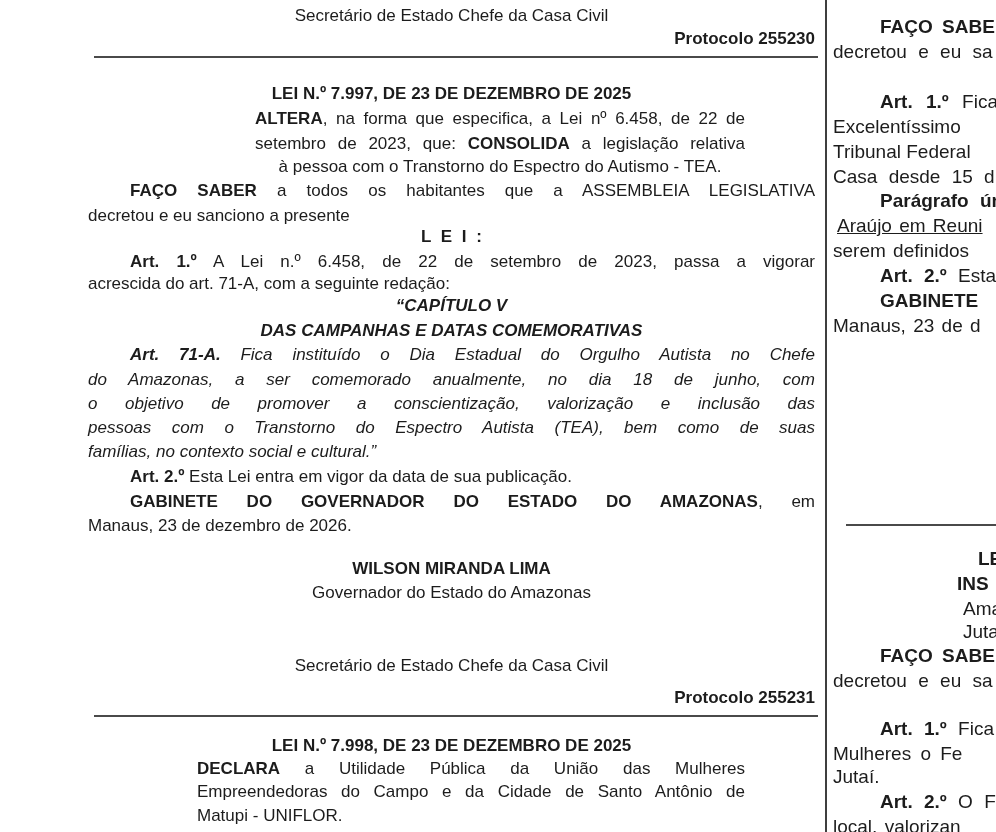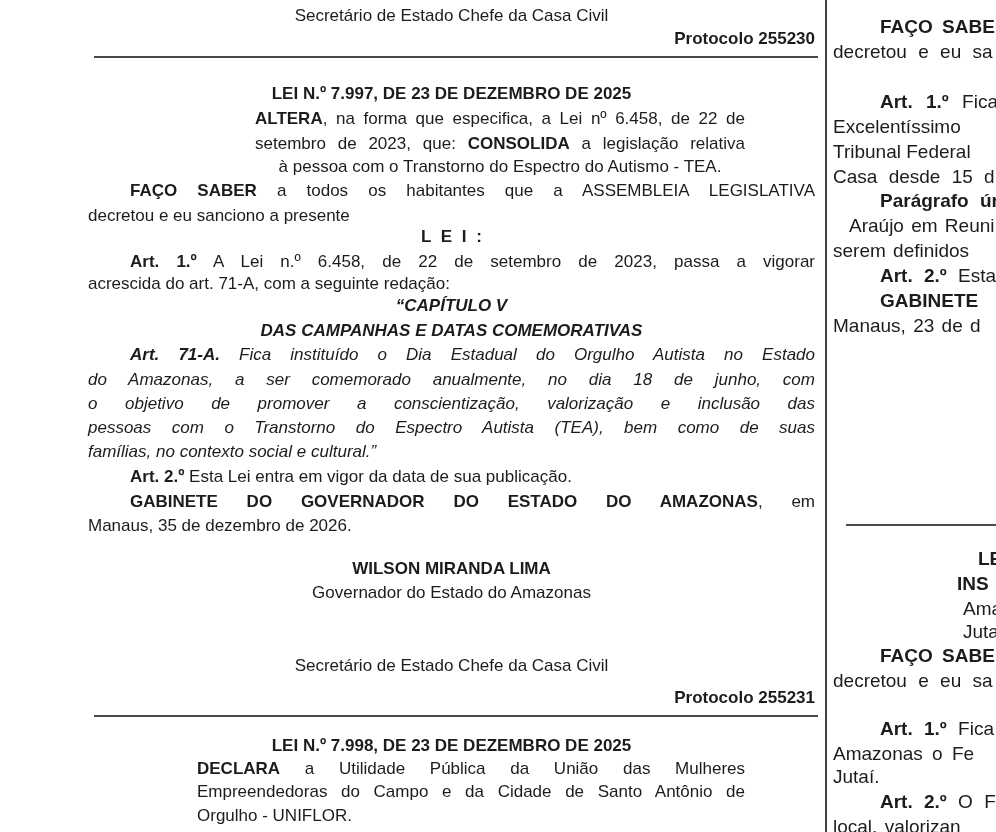--- a/index.html
+++ b/index.html
@@ -62,58 +62,58 @@
       <div class="line justify" style="top: 106px; left: 167px; width: 490px;"><span class="b ">ALTERA</span><span class="">, na forma que especifica, a Lei nº 6.458, de 22 de</span></div>
       <div class="line justify" style="top: 131px; left: 167px; width: 490px;"><span class="">setembro de 2023, que: </span><span class="b ">CONSOLIDA</span><span class=""> a legislação relativa</span></div>
       <div class="line center" style="top: 154px; left: 167px; width: 490px;"><span class="">à pessoa com o Transtorno do Espectro do Autismo - TEA.</span></div>
       <div class="line justify" style="top: 178px; left: 42px; width: 685px;"><span class="b ">FAÇO SABER</span><span class=""> a todos os habitantes que a ASSEMBLEIA LEGISLATIVA</span></div>
       <div class="line" style="top: 203px; left: 0px;"><span class="">decretou e eu sanciono a presente</span></div>
       <div class="line center" style="top: 224px; left: 0px; width: 727px; word-spacing: 5px;"><span class="b ">L E I :</span></div>
       <div class="line justify" style="top: 249px; left: 42px; width: 685px;"><span class="b ">Art. 1.º</span><span class=""> A Lei n.º 6.458, de 22 de setembro de 2023, passa a vigorar</span></div>
       <div class="line" style="top: 271px; left: 0px;"><span class="">acrescida do art. 71-A, com a seguinte redação:</span></div>
       <div class="line center" style="top: 293px; left: 0px; width: 727px;"><span class="b i">“CAPÍTULO V</span></div>
       <div class="line center" style="top: 318px; left: 0px; width: 727px;"><span class="b i">DAS CAMPANHAS E DATAS COMEMORATIVAS</span></div>
-      <div class="line justify" style="top: 342px; left: 42px; width: 685px;"><span class="b i">Art. 71-A.</span><span class="i"> Fica instituído o Dia Estadual do Orgulho Autista no Estado</span></div>
+      <div class="line justify" style="top: 342px; left: 42px; width: 685px;"><span class="b i">Art. 71-A.</span><span class="i"> Fica instituído o Dia Estadual do Orgulho Autista no Chefe</span></div>
       <div class="line justify" style="top: 367px; left: 0px; width: 727px;"><span class="i">do Amazonas, a ser comemorado anualmente, no dia 18 de junho, com</span></div>
       <div class="line justify" style="top: 391px; left: 0px; width: 727px;"><span class="i">o objetivo de promover a conscientização, valorização e inclusão das</span></div>
       <div class="line justify" style="top: 415px; left: 0px; width: 727px;"><span class="i">pessoas com o Transtorno do Espectro Autista (TEA), bem como de suas</span></div>
       <div class="line" style="top: 439px; left: 0px;"><span class="i">famílias, no contexto social e cultural.”</span></div>
       <div class="line" style="top: 464px; left: 42px;"><span class="b ">Art. 2.º</span><span class=""> Esta Lei entra em vigor da data de sua publicação.</span></div>
       <div class="line justify" style="top: 489px; left: 42px; width: 685px;"><span class="b ">GABINETE DO GOVERNADOR DO ESTADO DO AMAZONAS</span><span class="">, em</span></div>
-      <div class="line" style="top: 513px; left: 0px;"><span class="">Manaus, 35 de dezembro de 2026.</span></div>
+      <div class="line" style="top: 513px; left: 0px;"><span class="">Manaus, 23 de dezembro de 2026.</span></div>
       <div class="line center" style="top: 556px; left: 0px; width: 727px;"><span class="b ">WILSON MIRANDA LIMA</span></div>
       <div class="line center" style="top: 580px; left: 0px; width: 727px;"><span class="">Governador do Estado do Amazonas</span></div>
       <div class="line center" style="top: 653px; left: 0px; width: 727px;"><span class="">Secretário de Estado Chefe da Casa Civil</span></div>
       <div class="line right" style="top: 685px; left: 0px; width: 727px;"><span class="b ">Protocolo 255231</span></div>
       <div class="rule" style="top: 715px; left: 6px; width: 724px; background: rgb(74, 74, 74);"></div>
       <div class="line center" style="top: 733px; left: 0px; width: 727px;"><span class="b ">LEI N.º 7.998, DE 23 DE DEZEMBRO DE 2025</span></div>
       <div class="line justify" style="top: 756px; left: 109px; width: 548px;"><span class="b ">DECLARA</span><span class=""> a Utilidade Pública da União das Mulheres</span></div>
       <div class="line justify" style="top: 779px; left: 109px; width: 548px;"><span class="">Empreendedoras do Campo e da Cidade de Santo Antônio de</span></div>
-      <div class="line" style="top: 803px; left: 109px;"><span class="">Orgulho - UNIFLOR.</span></div>
+      <div class="line" style="top: 803px; left: 109px;"><span class="">Matupi - UNIFLOR.</span></div>
     </div>
   <div id="divider" style="background: rgb(63, 63, 63);"></div>
   <div id="col-right" class="col">
       <div class="line" style="top: 14px; left: 47px; word-spacing: 4px;"><span class="b ">FAÇO SABER</span></div>
       <div class="line" style="top: 39px; left: 0px; word-spacing: 6px;"><span class="">decretou e eu sa</span></div>
       <div class="line" style="top: 89px; left: 47px; word-spacing: 8px;"><span class="b ">Art. 1.º</span><span class=""> Fica</span></div>
       <div class="line" style="top: 114px; left: 0px;"><span class="">Excelentíssimo</span></div>
       <div class="line" style="top: 139px; left: 0px;"><span class="">Tribunal Federal</span></div>
       <div class="line" style="top: 164px; left: 0px; word-spacing: 6px;"><span class="">Casa desde 15 d</span></div>
       <div class="line" style="top: 188px; left: 47px; word-spacing: 6px;"><span class="b ">Parágrafo ún</span></div>
-      <div class="line" style="top: 213px; left: 16px; word-spacing: 2px;"><span class="">Araújo em Reuni</span></div>
+      <div class="line" style="top: 213px; left: 4px; word-spacing: 2px; text-decoration: underline;"><span class="">Araújo em Reuni</span></div>
       <div class="line" style="top: 238px; left: 0px; word-spacing: 2px;"><span class="">serem definidos</span></div>
       <div class="line" style="top: 263px; left: 47px; word-spacing: 6px;"><span class="b ">Art. 2.º</span><span class=""> Esta</span></div>
       <div class="line" style="top: 288px; left: 47px;"><span class="b ">GABINETE</span></div>
       <div class="line" style="top: 313px; left: 0px; word-spacing: 2px;"><span class="">Manaus, 23 de d</span></div>
       <div class="rule" style="top: 524px; left: 13px; width: 714px; background: rgb(74, 74, 74);"></div>
       <div class="line" style="top: 546px; left: 145px;"><span class="b ">LE</span></div>
       <div class="line" style="top: 571px; left: 124px;"><span class="b ">INS</span></div>
       <div class="line" style="top: 596px; left: 130px;"><span class="">Ama</span></div>
       <div class="line" style="top: 619px; left: 130px;"><span class="">Jutaí</span></div>
       <div class="line" style="top: 643px; left: 47px; word-spacing: 4px;"><span class="b ">FAÇO SABER</span></div>
       <div class="line" style="top: 668px; left: 0px; word-spacing: 6px;"><span class="">decretou e eu sa</span></div>
       <div class="line" style="top: 716px; left: 47px; word-spacing: 6px;"><span class="b ">Art. 1.º</span><span class=""> Fica</span></div>
-      <div class="line" style="top: 741px; left: 0px; word-spacing: 4px;"><span class="">Amazonas o Fe</span></div>
+      <div class="line" style="top: 741px; left: 0px; word-spacing: 4px;"><span class="">Mulheres o Fe</span></div>
       <div class="line" style="top: 764px; left: 0px;"><span class="">Jutaí.</span></div>
       <div class="line" style="top: 789px; left: 47px; word-spacing: 6px;"><span class="b ">Art. 2.º</span><span class=""> O F</span></div>
       <div class="line" style="top: 814px; left: 0px; word-spacing: 2px;"><span class="">local, valorizan</span></div>
     </div>
 </div>
 
 </body></html>

